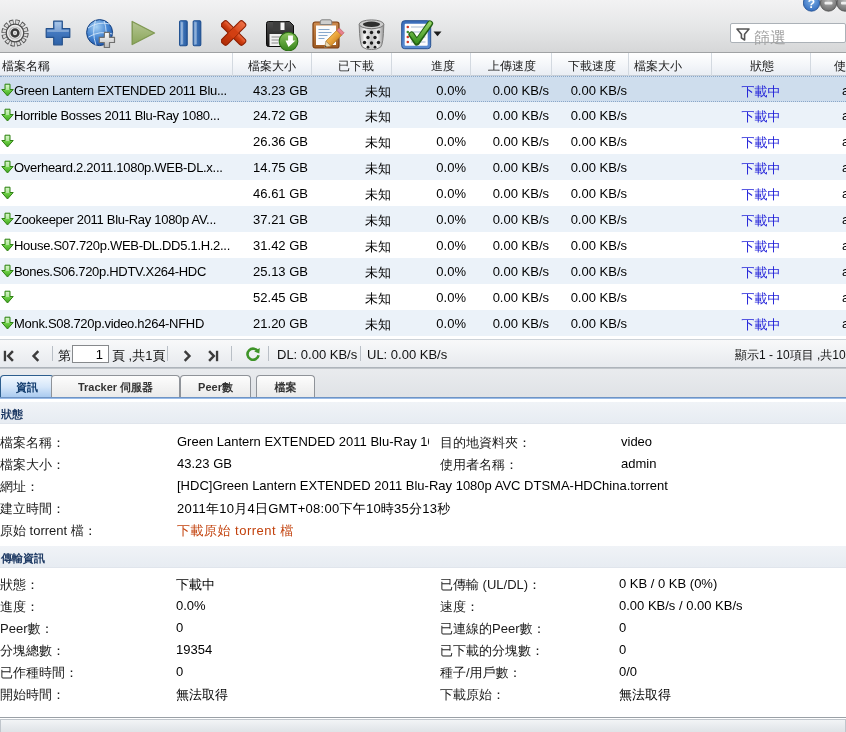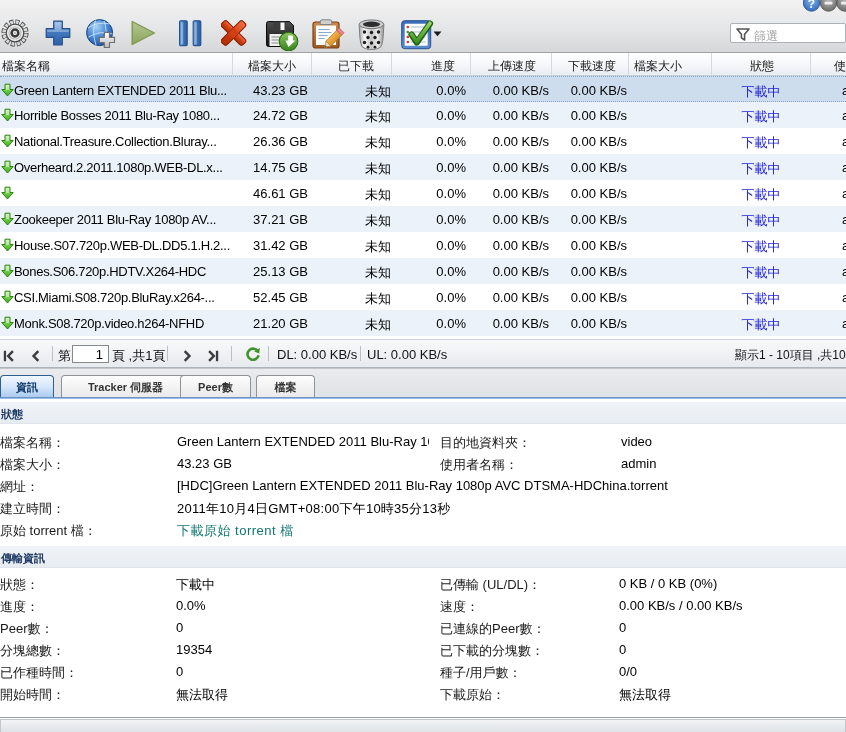--- a/index.html
+++ b/index.html
@@ -42,21 +42,21 @@
 border-radius:4px 4px 0 0;background:linear-gradient(#fdfdfd,#e9e9e9);
 font-size:11px;font-weight:bold;color:#333;text-align:center;line-height:23px}
 .tab.active{background:linear-gradient(#f2f8fe,#d5e6f9 50%,#a6c8ef);border-color:#2d5e8e;color:#123c6e}
 #blueline{left:0;top:397px;width:846px;height:2px;background:#99bbe8;border-top:1px solid #6f94c4}
 
 .band{position:absolute;left:0;width:846px;height:22px;
 background:linear-gradient(#f0f3f7,#e7ecf2);border-bottom:1px solid #e0e5ec;
 font-size:11px;font-weight:bold;color:#1e3a64;padding:5px 0 0 1px}
 .lab{position:absolute;font-size:13px;color:#1a1a1a;white-space:nowrap}
 .val{position:absolute;font-size:13px;color:#000;white-space:nowrap}
-.link{color:#0f766e}
+.link{color:#c2410c}
 
 #botline{left:0;top:717px;width:846px;height:1px;background:#9aa0a6}
 #botband{left:0;top:719px;width:846px;height:13px;background:linear-gradient(#f2f4f6,#dfe3e7);border:1px solid #c0c6cc;border-bottom:none}
 </style></head>
 <body>
 <div id="wrap">
 <div class="abs" id="toolbar">
 <span class="tbi" style="left:1px;top:19px"><svg width="28" height="28" viewBox="0 0 28 28">
 <defs>
             <linearGradient id="gg" x1="0" y1="0" x2="0" y2="1">
@@ -240,21 +240,21 @@
 <text x="8.5" y="13.5" font-size="12" font-weight="bold" fill="#fff" text-anchor="middle" font-family="Liberation Sans">?</text>
 <circle cx="25.5" cy="9" r="8.2" fill="url(#gc)" stroke="#4a4a4a" stroke-width=".8"></circle>
 <rect x="21.5" y="7.8" width="8" height="2.6" rx="1" fill="#eee"></rect>
 <circle cx="42" cy="9" r="8.2" fill="url(#gc)" stroke="#4a4a4a" stroke-width=".8"></circle>
 <rect x="38" y="7.8" width="8" height="2.6" rx="1" fill="#eee"></rect>
         </svg></span>
 <span class="abs" id="filter" style="left:730px;top:23px;width:116px;height:20px;border:1px solid #abb1b7;border-radius:2px;background:#fff"></span>
 <span class="abs" id="funnel" style="left:736px;top:27px"><svg width="14" height="13" viewBox="0 0 14 13">
           <path d="M1 1h12L8.6 6.2V12L5.4 9.8V6.2Z" fill="none" stroke="#555" stroke-width="1.6" stroke-linejoin="round"></path>
         </svg></span>
-<span class="abs" style="left:754px;top:28px;font-size:12px;color:#a3a3a3">篩選</span>
+<span class="abs" style="left:754px;top:28px;font-size:16px;color:#a3a3a3">篩選</span>
 </div>
 <div class="abs" id="ghead">
 <span class="hdiv" style="left:232px"></span>
       <span class="hdiv" style="left:311px"></span>
 <span class="hdiv" style="left:391px"></span>
       <span class="hdiv" style="left:470px"></span>
 <span class="hdiv" style="left:551px"></span>
       <span class="hdiv" style="left:628px"></span>
 <span class="hdiv" style="left:711px"></span>
       <span class="hdiv" style="left:810px"></span>
@@ -316,21 +316,20 @@
           <defs>
             <linearGradient id="ag" x1="0" y1="0" x2="0" y2="1">
               <stop offset="0" stop-color="#b8ef9e"></stop>
               <stop offset=".5" stop-color="#6fd148"></stop>
               <stop offset="1" stop-color="#3da21c"></stop>
             </linearGradient>
           </defs>
           <path d="M4 1.2h5v5.3h3.2L6.5 13L.8 6.5H4z" fill="url(#ag)" stroke="#2e8012" stroke-width="1"></path>
           <path d="M4.8 2h3.4v5h-3.4z" fill="#fff" opacity=".45"></path>
         </svg>
-        <span class="cell name">National.Treasure.Collection.Bluray...</span>
         <span class="cell c2">26.36 GB</span>
         <span class="cell c3">未知</span>
         <span class="cell c4">0.0%</span>
         <span class="cell c5">0.00 KB/s</span>
         <span class="cell c6">0.00 KB/s</span>
         <span class="cell c8">下載中</span>
         <span class="cell c9">admin</span>
       </div>
 <div class="row alt" style="top:154px">
         <svg class="dlarrow" width="13" height="14" viewBox="0 0 13 14">
@@ -441,21 +440,20 @@
           <defs>
             <linearGradient id="ag" x1="0" y1="0" x2="0" y2="1">
               <stop offset="0" stop-color="#b8ef9e"></stop>
               <stop offset=".5" stop-color="#6fd148"></stop>
               <stop offset="1" stop-color="#3da21c"></stop>
             </linearGradient>
           </defs>
           <path d="M4 1.2h5v5.3h3.2L6.5 13L.8 6.5H4z" fill="url(#ag)" stroke="#2e8012" stroke-width="1"></path>
           <path d="M4.8 2h3.4v5h-3.4z" fill="#fff" opacity=".45"></path>
         </svg>
-        <span class="cell name">CSI.Miami.S08.720p.BluRay.x264-...</span>
         <span class="cell c2">52.45 GB</span>
         <span class="cell c3">未知</span>
         <span class="cell c4">0.0%</span>
         <span class="cell c5">0.00 KB/s</span>
         <span class="cell c6">0.00 KB/s</span>
         <span class="cell c8">下載中</span>
         <span class="cell c9">admin</span>
       </div>
 <div class="row alt" style="top:310px">
         <svg class="dlarrow" width="13" height="14" viewBox="0 0 13 14">
@@ -505,21 +503,21 @@
           <path d="M13.8 1 L13.3 6.4 L8.2 4.5 Z" fill="#3e9428"></path>
         </svg></span>
 <span class="psep" style="left:268px"></span>
 <span class="ptx" style="left:277px">DL: 0.00 KB/s</span>
 <span class="psep" style="left:360px"></span>
 <span class="ptx" style="left:367px">UL: 0.00 KB/s</span>
 <span class="ptx" style="left:735px;font-size:12px">顯示1 - 10項目 ,共10項目</span>
 </div>
 <div class="abs" id="tabstrip">
 <span class="tab active" style="left:0;width:54px">資訊</span>
-<span class="tab" style="left:61px;width:129px">Tracker 伺服器</span>
+<span class="tab" style="left:51px;width:129px">Tracker 伺服器</span>
 <span class="tab" style="left:180px;width:71px">Peer數</span>
 <span class="tab" style="left:256px;width:59px">檔案</span>
 </div>
 <div class="abs" id="blueline"></div>
 <div class="abs" id="details" style="left:0;top:399px;width:846px;height:318px;background:#fff">
 <div class="band" style="top:3px">狀態</div>
 <span class="lab" style="left:0;top:35px">檔案名稱：</span>
       <span class="val" style="left:177px;top:35px;width:252px;overflow:hidden;display:inline-block">Green Lantern EXTENDED 2011 Blu-Ray 1080p</span>
 <span class="lab" style="left:440px;top:35px">目的地資料夾：</span>
       <span class="val" style="left:621px;top:35px">video</span>

